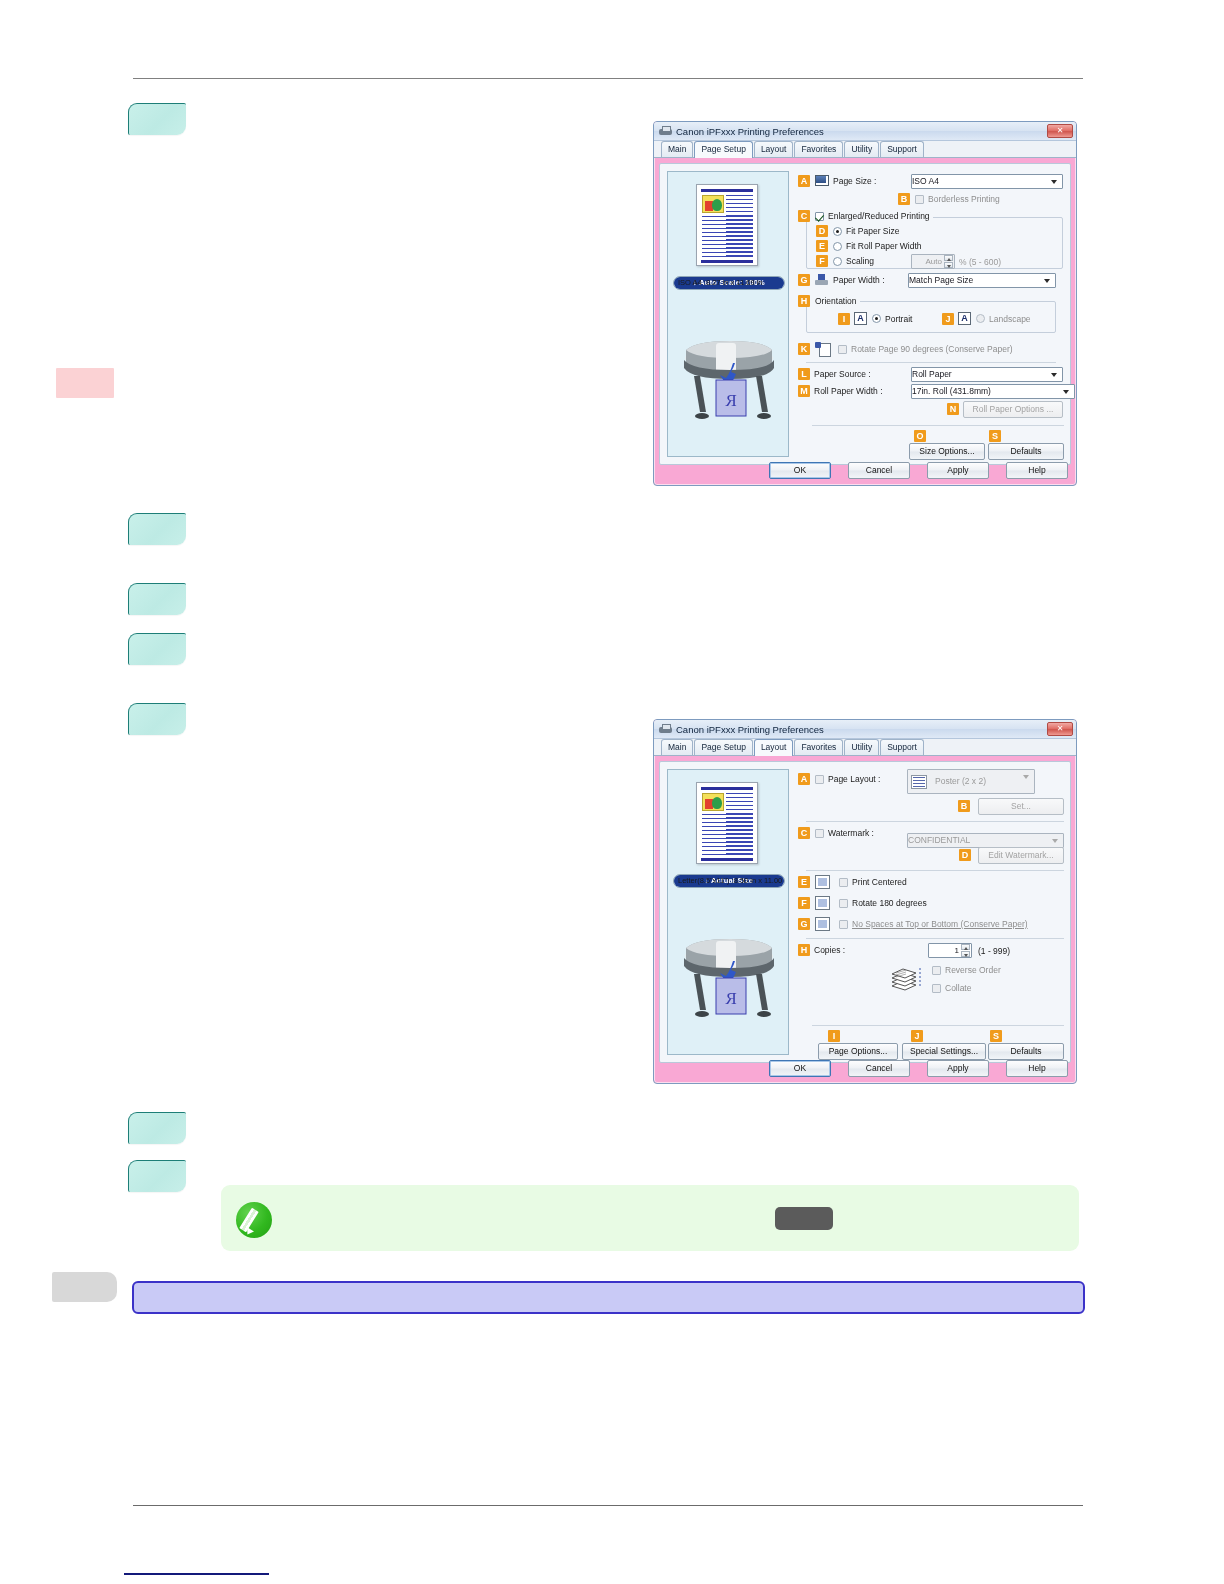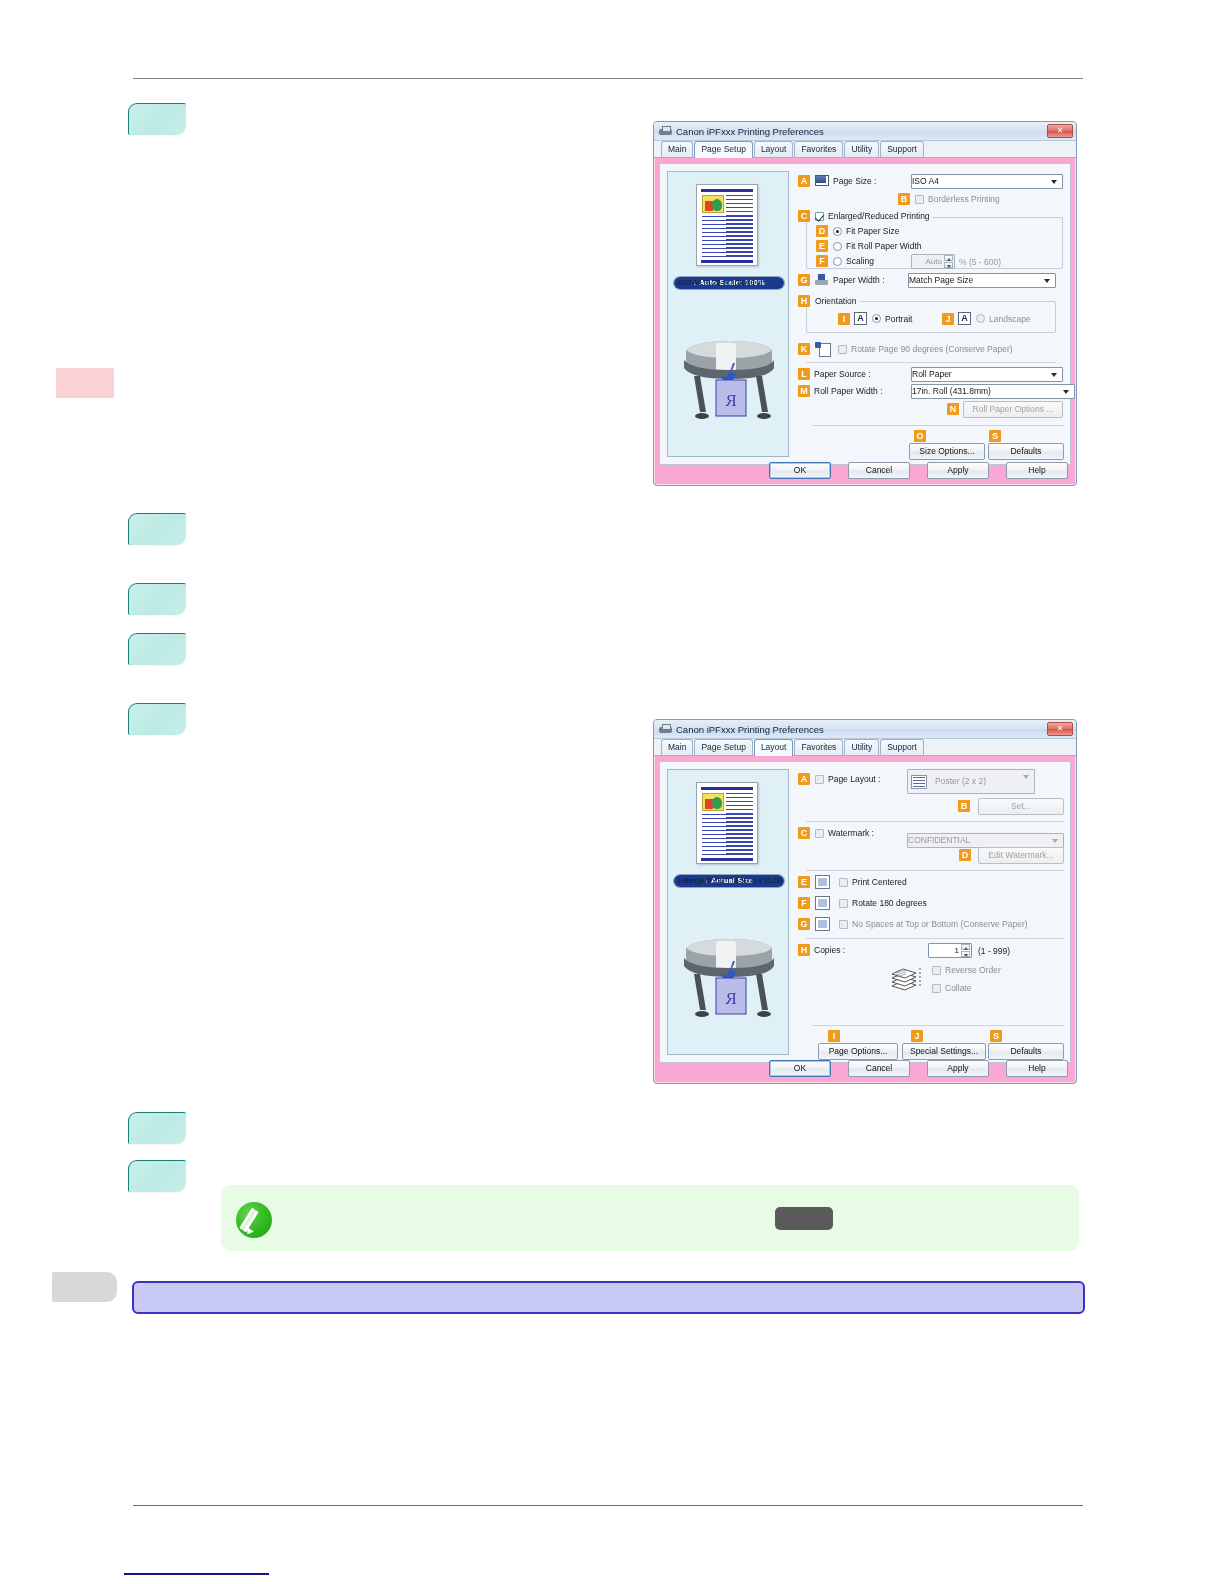--- a/index.html
+++ b/index.html
@@ -635,21 +635,21 @@
         <span class="badge">F</span>
         <span class="icoimg ico-generic" style="margin-left:5px;"></span>
         <span class="chk dis" style="margin-left:9px;"></span>
         <span class="lbl" style="margin-left:4px;">Rotate 180 degrees</span>
       </div>
 
       <div class="row" style="left:0; top:148px;">
         <span class="badge">G</span>
         <span class="icoimg ico-generic" style="margin-left:5px;"></span>
         <span class="chk dis" style="margin-left:9px;"></span>
-        <span class="lbl" style="margin-left:4px; color:#8e8e8e;">No Spaces at Top or Bottom (Conserve Paper)</span>
+        <span class="lbl" style="margin-left:4px; color:#8e8e8e;text-decoration:underline;">No Spaces at Top or Bottom (Conserve Paper)</span>
       </div>
 
       <div class="hrule" style="left:8px; top:169px; width:258px;"></div>
 
       <div class="row" style="left:0; top:175px;">
         <span class="badge">H</span>
         <span class="lbl" style="margin-left:4px;">Copies :</span>
       </div>
       <div class="spin en" style="position:absolute; left:130px; top:174px;">
         <span>1</span>

